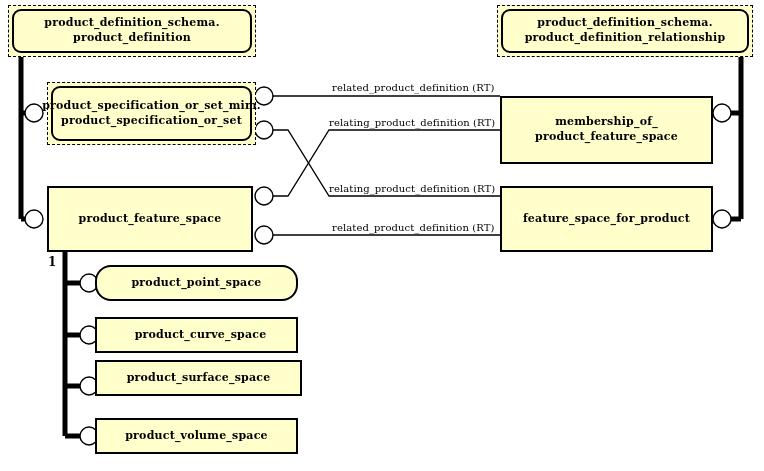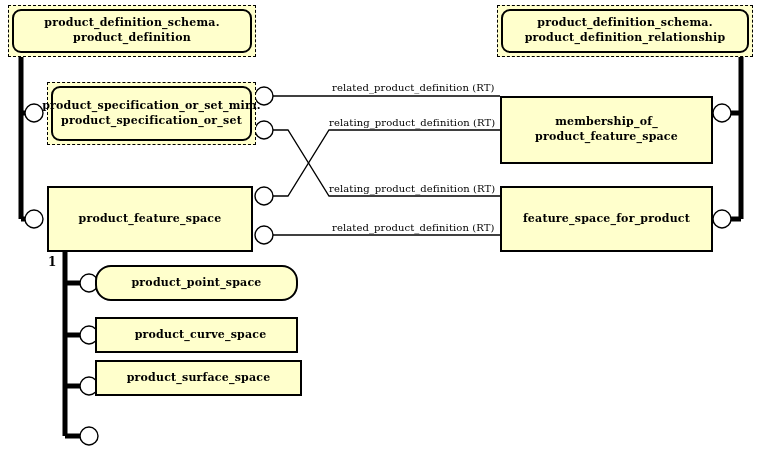--- a/index.html
+++ b/index.html
@@ -121,20 +121,21 @@
 product_feature_space</div>
 
   <div class="box" style="left:500px;top:186px;width:213px;height:66px;text-align:right;">feature_space_for_product</div>
 
   <div class="box" style="left:95px;top:265px;width:203px;height:36px;border-radius:16px;">product_point_space</div>
 
   <div class="box" style="left:95px;top:317px;width:203px;height:36px;padding-left:8px;">product_curve_space</div>
 
   <div class="box" style="left:95px;top:360px;width:207px;height:36px;">product_surface_space</div>
 
+  <div class="box" style="left:95px;top:418px;width:203px;height:36px;">product_volume_space</div>
 
   <div class="label" style="left:332px;top:82px;">related_product_definition (RT)</div>
 
   <div class="label" style="left:329px;top:117px;">relating_product_definition (RT)</div>
 
   <div class="label" style="left:329px;top:183px;">relating_product_definition (RT)</div>
 
   <div class="label" style="left:332px;top:222px;">related_product_definition (RT)</div>
 
   <div class="card" style="left:48px;top:255px;">1</div>

